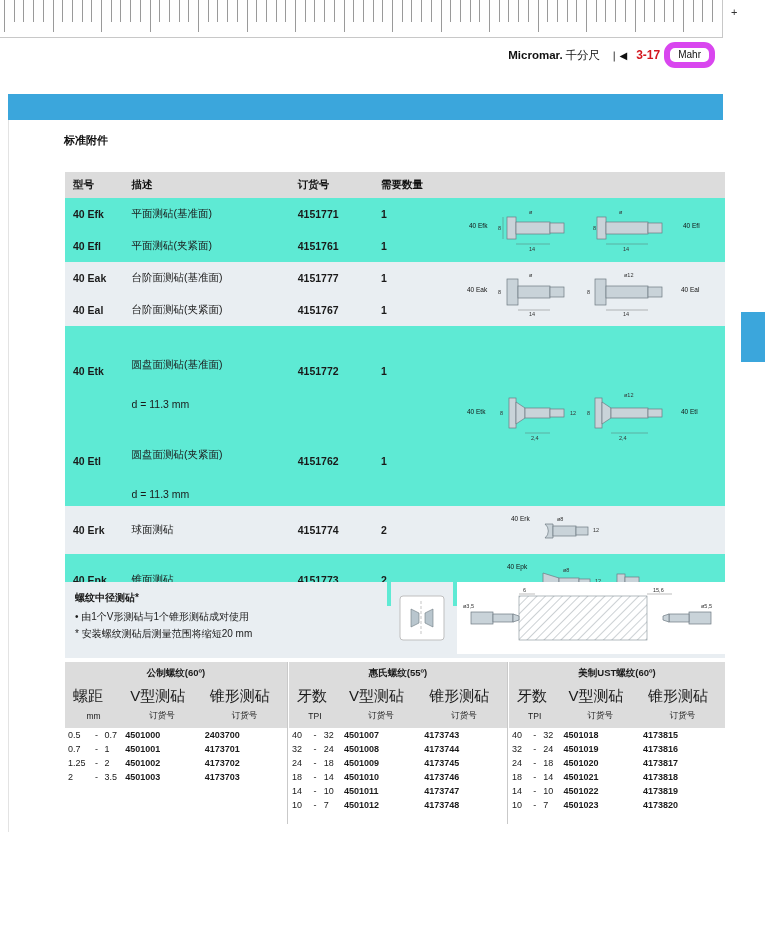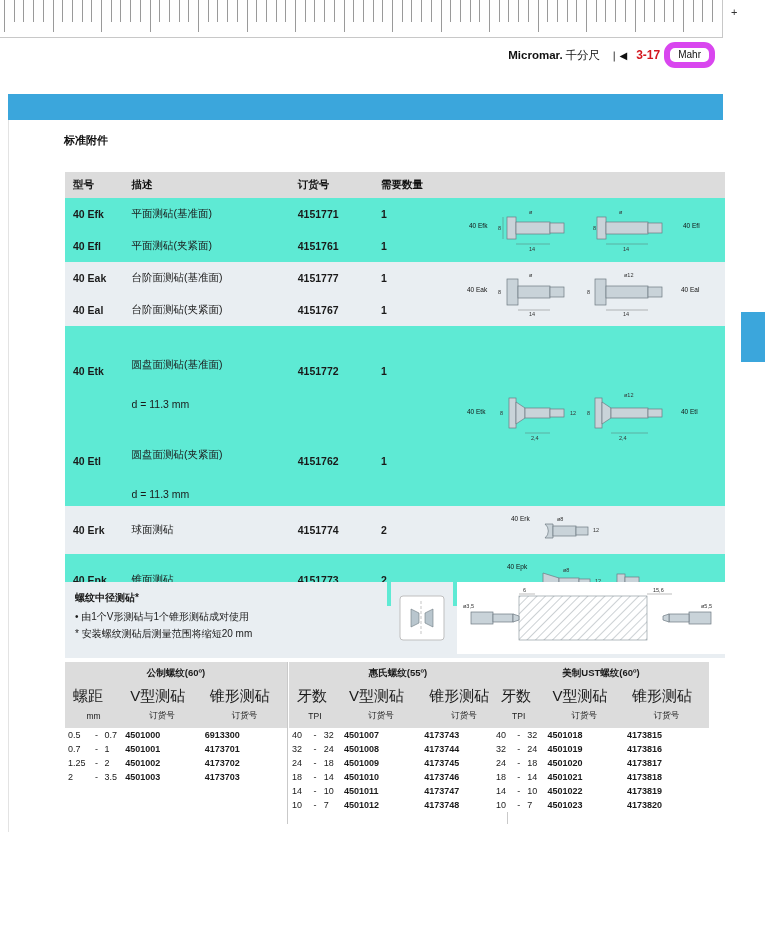--- a/index.html
+++ b/index.html
@@ -113,21 +113,21 @@
 
   
   .tt-wrap {
     position:absolute; top:542px; left:56px; width:660px; height:162px;
   }
   .tt {
     position:absolute; top:0; font-size:9px; border-collapse:collapse;
   }
   .tt-metric { left:0; width:222px; }
   .tt-whit   { left:224px; width:218px; }
-  .tt-ust    { left:428px; width:216px; }
+  .tt-ust    { left:444px; width:216px; }
 
   .tt .grp-hdr {
     background:#dcdcdc; text-align:center; font-weight:bold; font-size:9.5px;
     padding:5px 0; 
   }
   .tt .sub-hdr td {
     background:#dcdcdc; text-align:left; font-size:15px; padding:2px 8px; font-weight:normal;
   }
   .tt .sub-hdr2 td {
     background:#dcdcdc; text-align:center; font-size:8.5px; padding:2px 0 6px 0;
@@ -517,21 +517,21 @@
       <tr class="sub-hdr2">
         <td colspan="3">mm</td>
         <td>订货号</td>
         <td>订货号</td>
       </tr>
       <tr class="body">
         <td class="num">0.5</td>
         <td class="cen">-</td>
         <td class="num">0.7</td>
         <td class="ord">4501000</td>
-        <td class="ord">6913300</td>
+        <td class="ord">2403700</td>
       </tr>
       <tr class="body">
         <td class="num">0.7</td>
         <td class="cen">-</td>
         <td class="num">1</td>
         <td class="ord">4501001</td>
         <td class="ord">4173701</td>
       </tr>
       <tr class="body">
         <td class="num">1.25</td>

